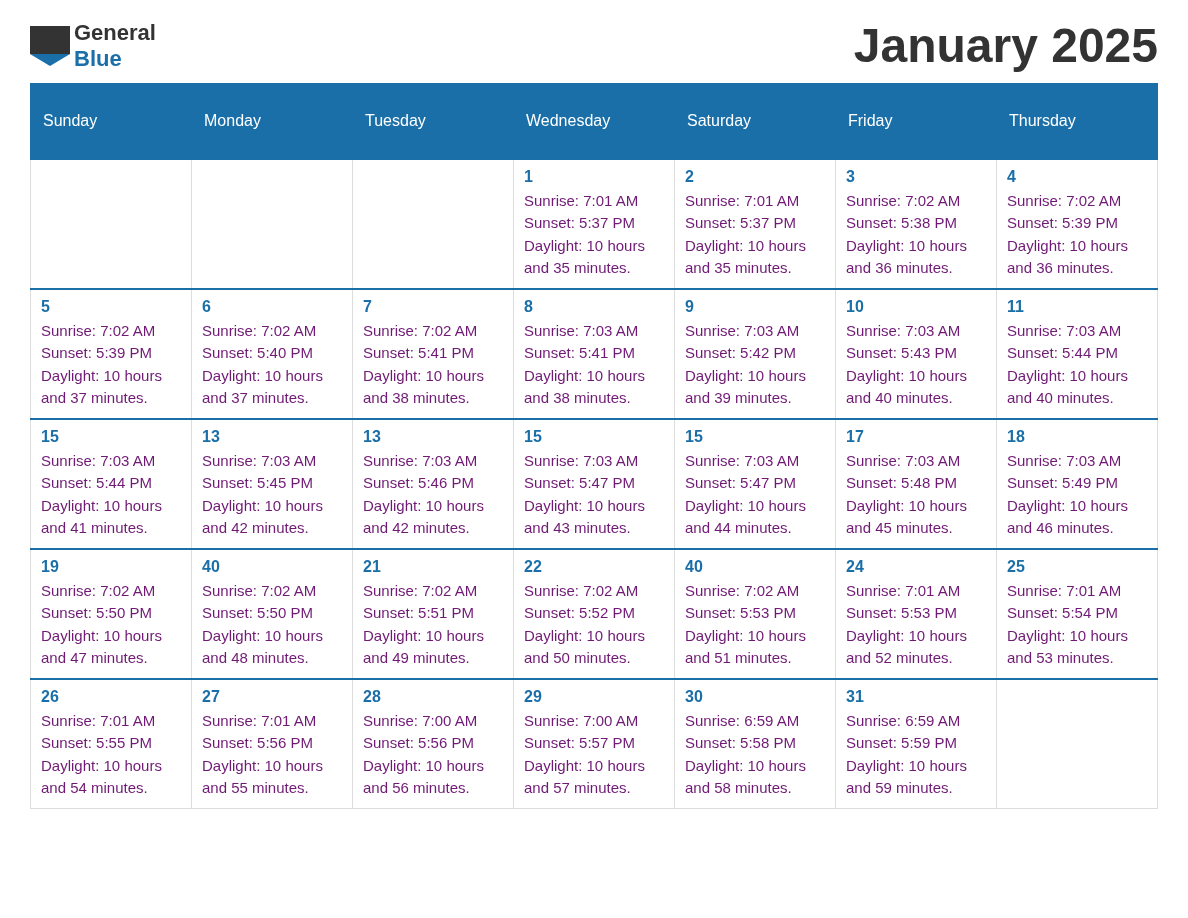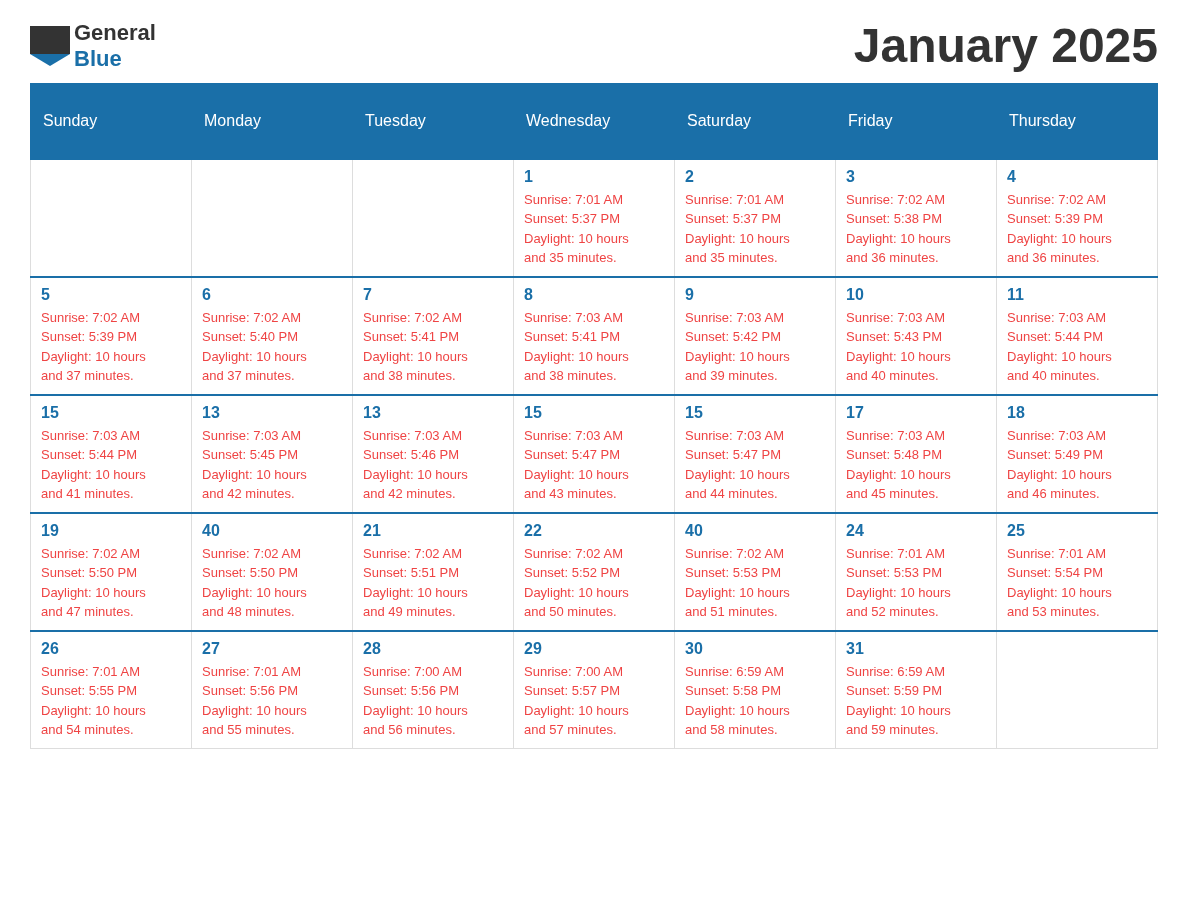--- a/index.html
+++ b/index.html
@@ -64,22 +64,22 @@
       border-bottom: 1px solid #ddd;
     }
     .day-number {
       font-size: 16px;
       font-weight: bold;
       color: #1a6fa8;
       display: block;
       margin-bottom: 4px;
     }
     .day-info {
-      font-size: 13px;
-      color: #ef4444;
+      font-size: 15px;
+      color: #701a75;
       line-height: 1.5;
     }
     .empty-cell {
       background: #fff;
     }
     .logo-wrapper {
       display: flex;
       flex-direction: column;
       align-items: flex-start;
     }

